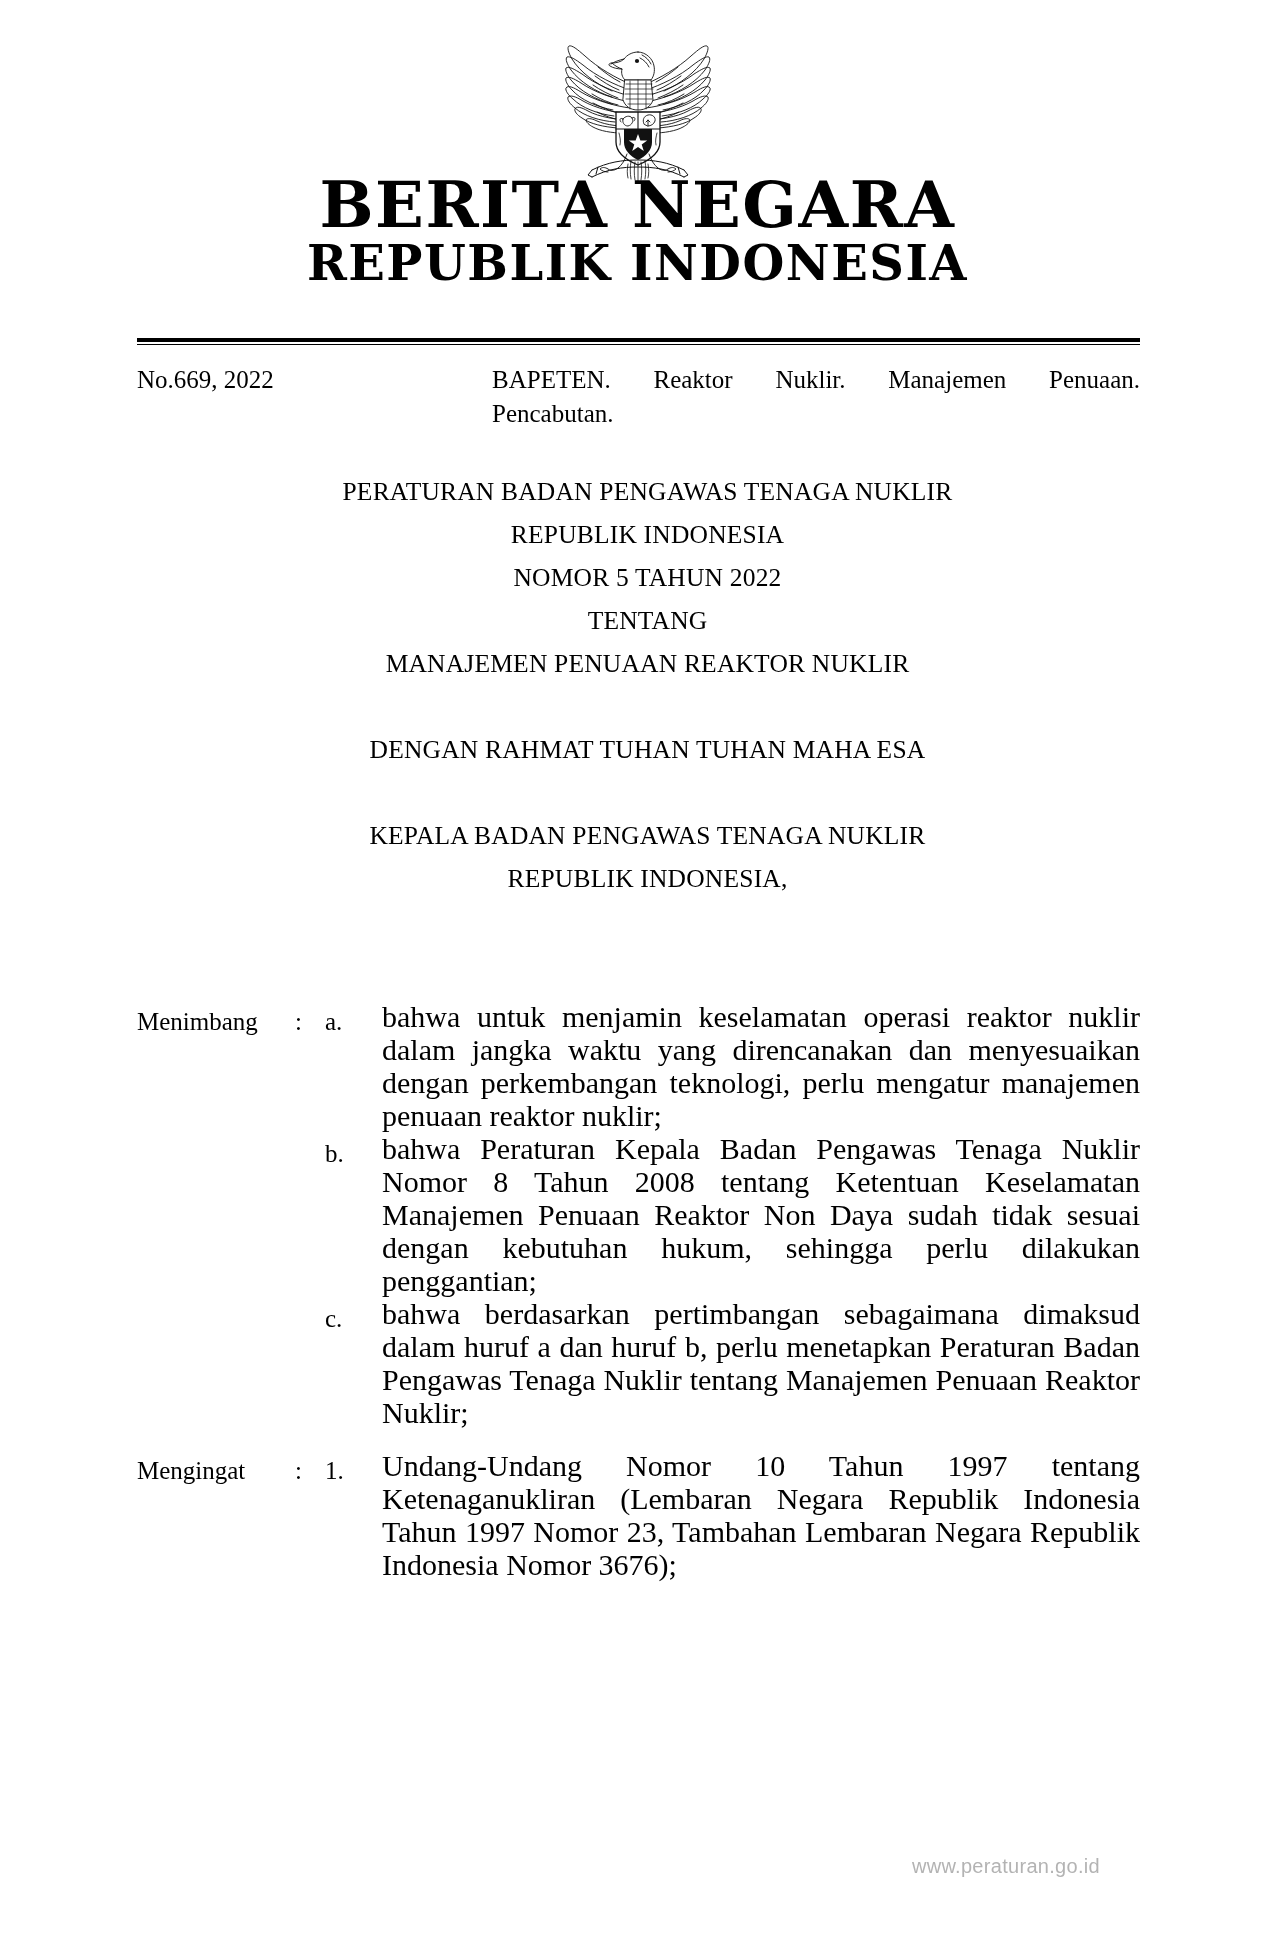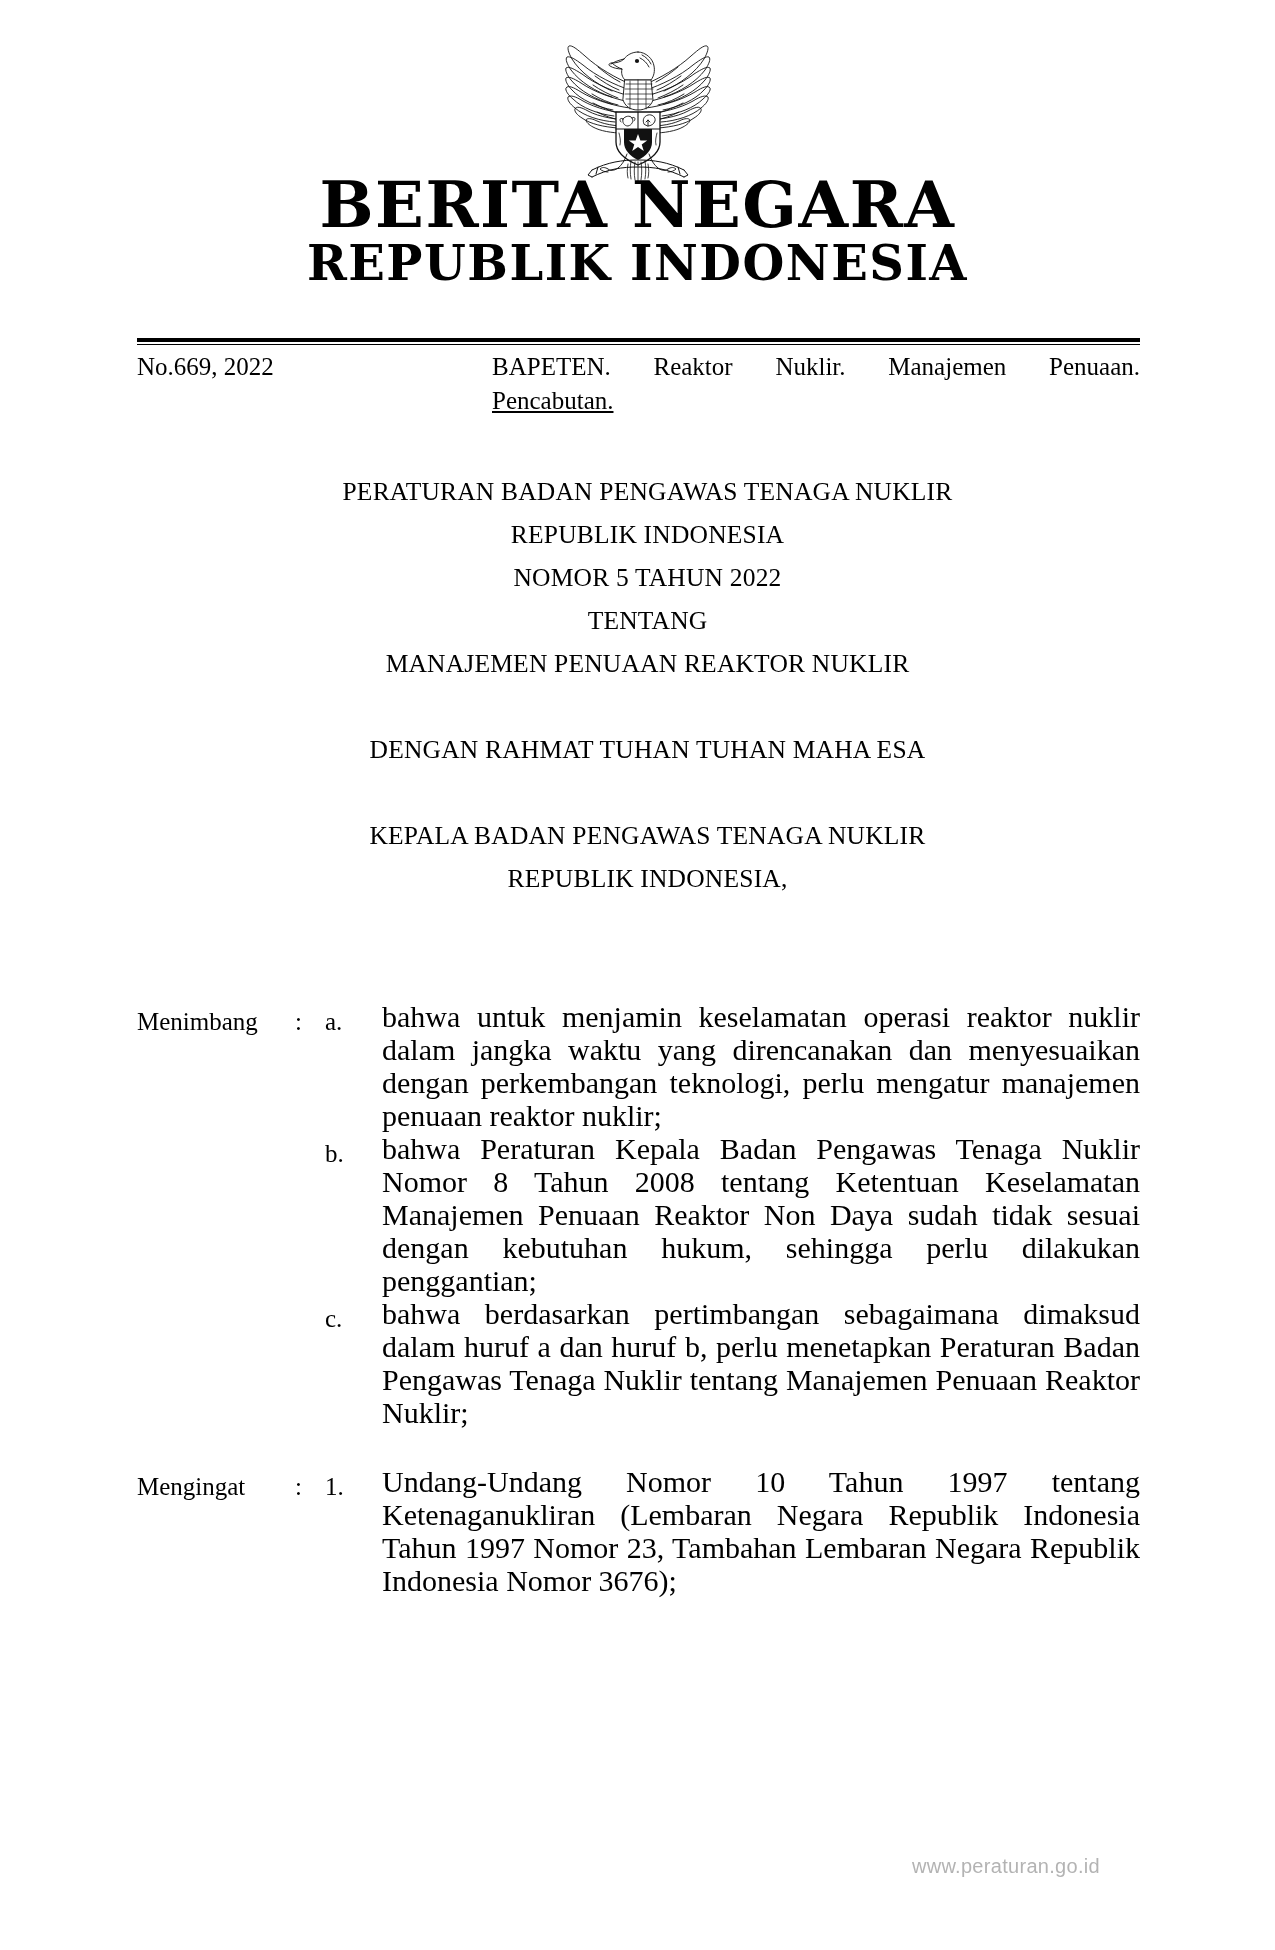--- a/index.html
+++ b/index.html
@@ -80,21 +80,21 @@
   }
   .rule .thin {
     height: 1px;
     background: #000;
   }
 
   
   .meta {
     position: absolute;
     left: 137px;
-    top: 350px;
+    top: 363px;
     width: 1003px;
     display: flex;
     align-items: flex-start;
   }
   .meta .issue {
     width: 355px;
     flex: 0 0 355px;
     font-size: 25px;
     line-height: 34px;
     white-space: nowrap;
@@ -106,21 +106,20 @@
     text-align: justify;
     text-align-last: left;
   }
   .meta .subject .l1 {
     display: block;
     text-align: justify;
     text-align-last: justify;
   }
   .meta .subject .l2 {
     display: block;
-    text-decoration: underline;
   }
 
   
   .titleblock {
     position: absolute;
     left: 0;
     top: 470px;
     width: 1275px;
     text-align: center;
   }
@@ -372,21 +371,21 @@
           <div class="marker">b.</div>
           <div class="body">bahwa Peraturan Kepala Badan Pengawas Tenaga Nuklir Nomor 8 Tahun 2008 tentang Ketentuan Keselamatan Manajemen Penuaan Reaktor Non Daya sudah tidak sesuai dengan kebutuhan hukum, sehingga perlu dilakukan penggantian;</div>
         </div>
         <div class="item">
           <div class="marker">c.</div>
           <div class="body">bahwa berdasarkan pertimbangan sebagaimana dimaksud dalam huruf a dan huruf b, perlu menetapkan Peraturan Badan Pengawas Tenaga Nuklir tentang Manajemen Penuaan Reaktor Nuklir;</div>
         </div>
       </div>
     </div>
 
-    <div class="clause" style="margin-top:36px;">
+    <div class="clause" style="margin-top:20px;">
       <div class="label">Mengingat</div>
       <div class="colon">:</div>
       <div class="items">
         <div class="item">
           <div class="marker">1.</div>
           <div class="body">Undang-Undang Nomor 10 Tahun 1997 tentang Ketenaganukliran (Lembaran Negara Republik Indonesia Tahun 1997 Nomor 23, Tambahan Lembaran Negara Republik Indonesia Nomor 3676);</div>
         </div>
       </div>
     </div>
 

